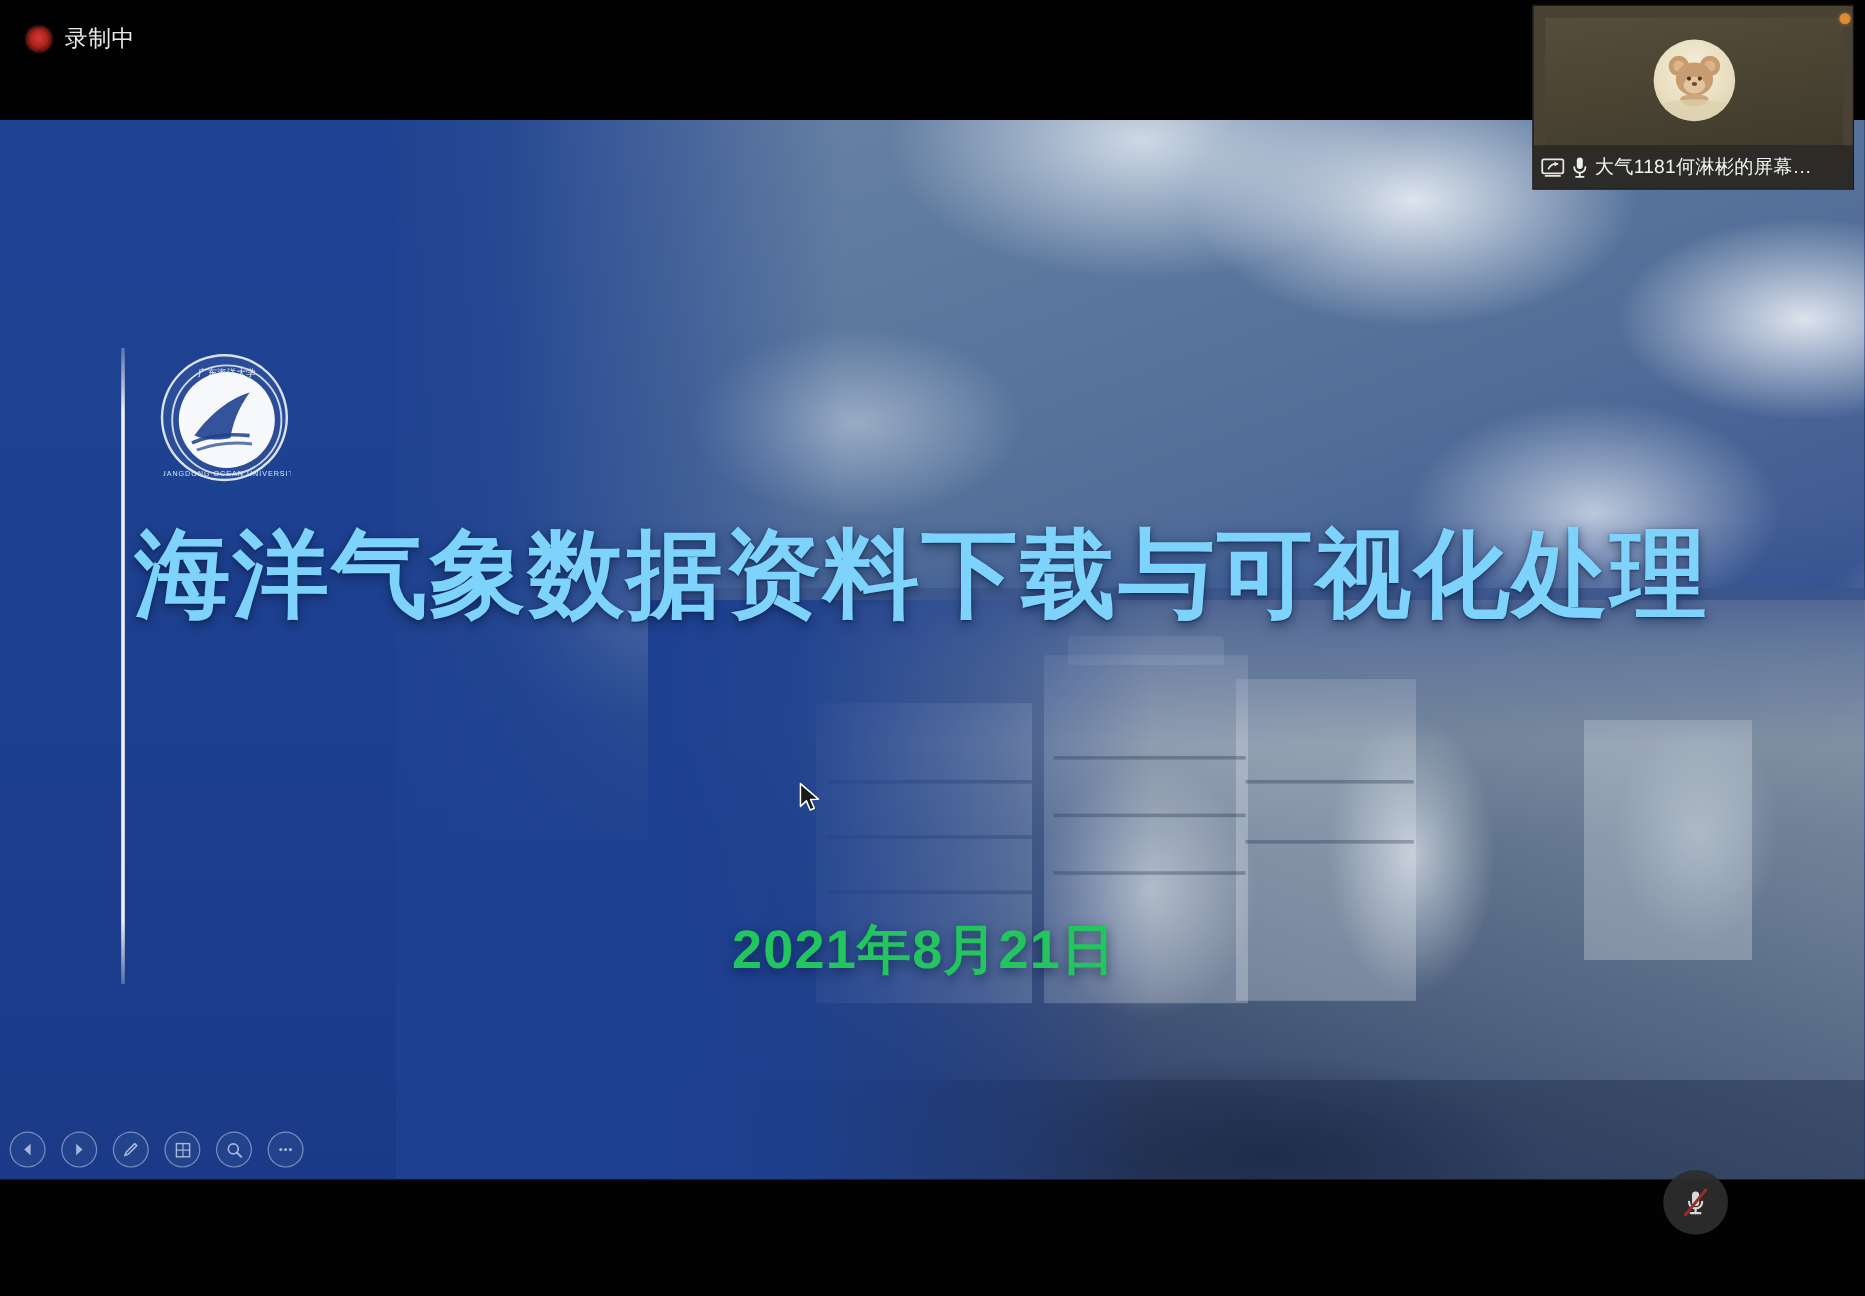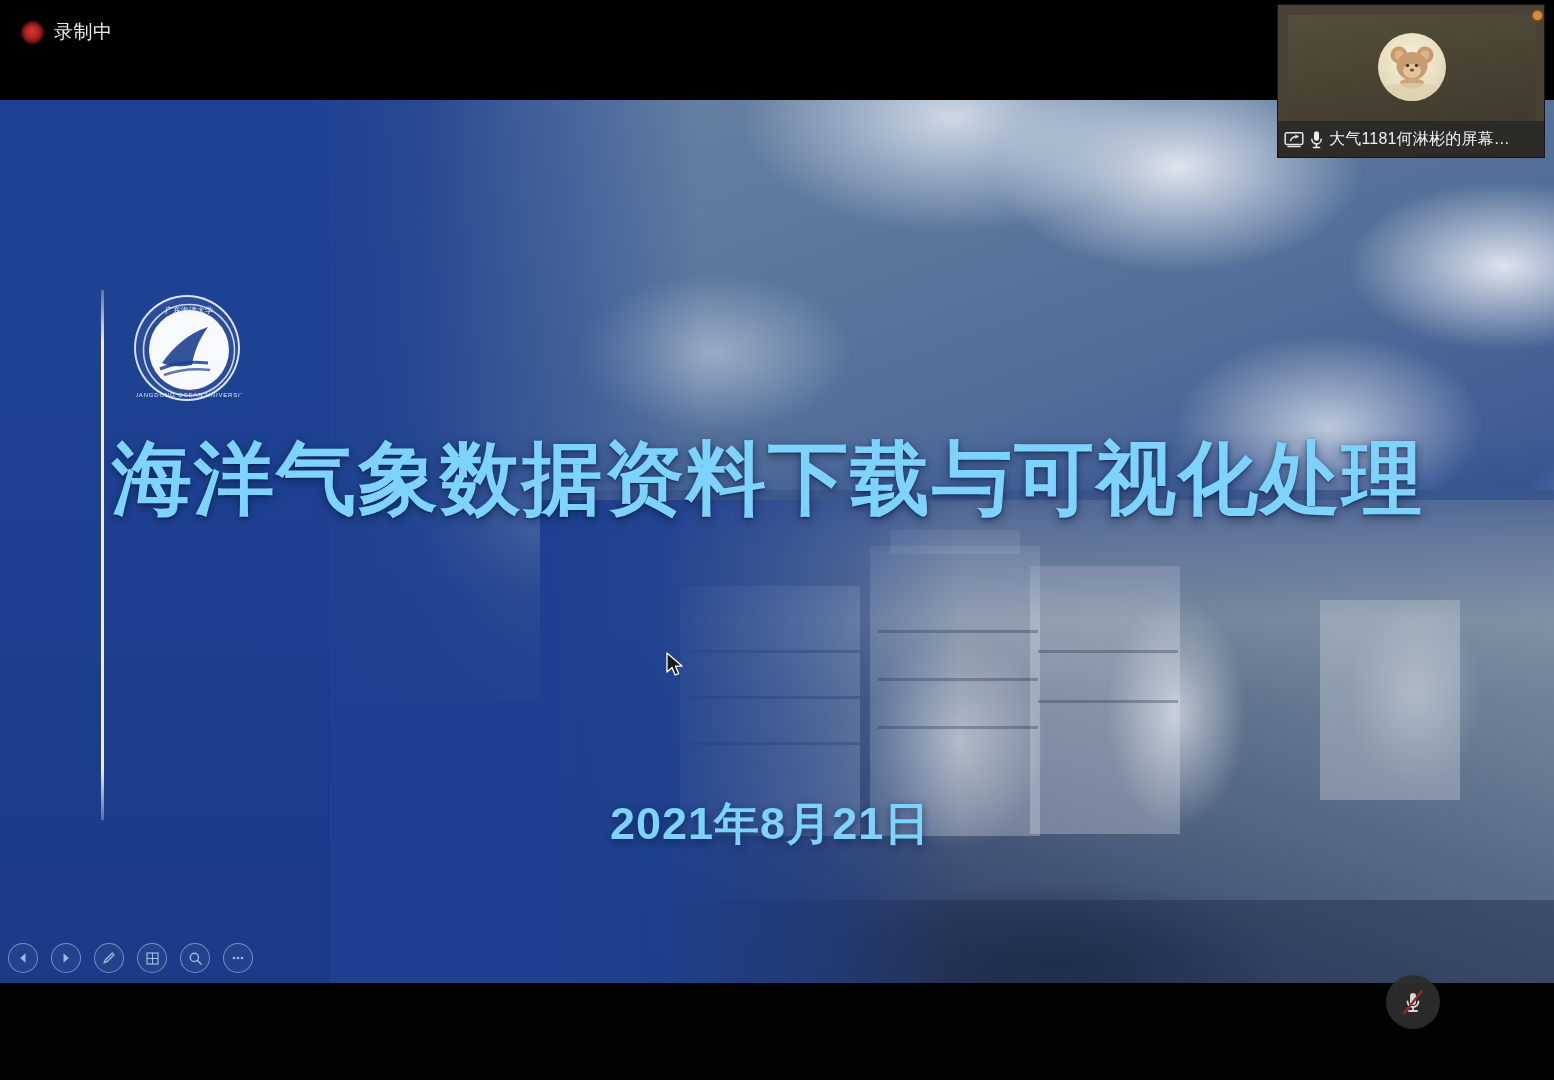--- a/index.html
+++ b/index.html
@@ -109,23 +109,22 @@
     text-shadow: 0 3px 10px rgba(8,24,62,.55), 0 1px 2px rgba(8,24,62,.6);
     white-space: nowrap;
   }
   .presenter {
     position: absolute; left: 612px; top: 584px;
     font-size: 45px; font-weight: 700; color: #ffffff; letter-spacing: 2px;
     text-shadow: 0 3px 9px rgba(8,24,62,.6);
   }
   .slide-date {
     position: absolute; left: 610px; top: 662px;
-    font-size: 45px; font-weight: 700; color: #7dd3fc; letter-spacing: 1px;
+    font-size: 45px; font-weight: 700; color: #22c55e; letter-spacing: 1px;
     text-shadow: 0 3px 9px rgba(8,24,62,.6);
-    margin-top: 32px;
   }
 
   
   .cursor { position: absolute; left: 666px; top: 552px; width: 18px; height: 26px; z-index: 22; }
 
   
   .ppt-toolbar {
     position: absolute; left: 8px; top: 843px; display: flex; gap: 13px; z-index: 24;
   }
   .ppt-btn {

